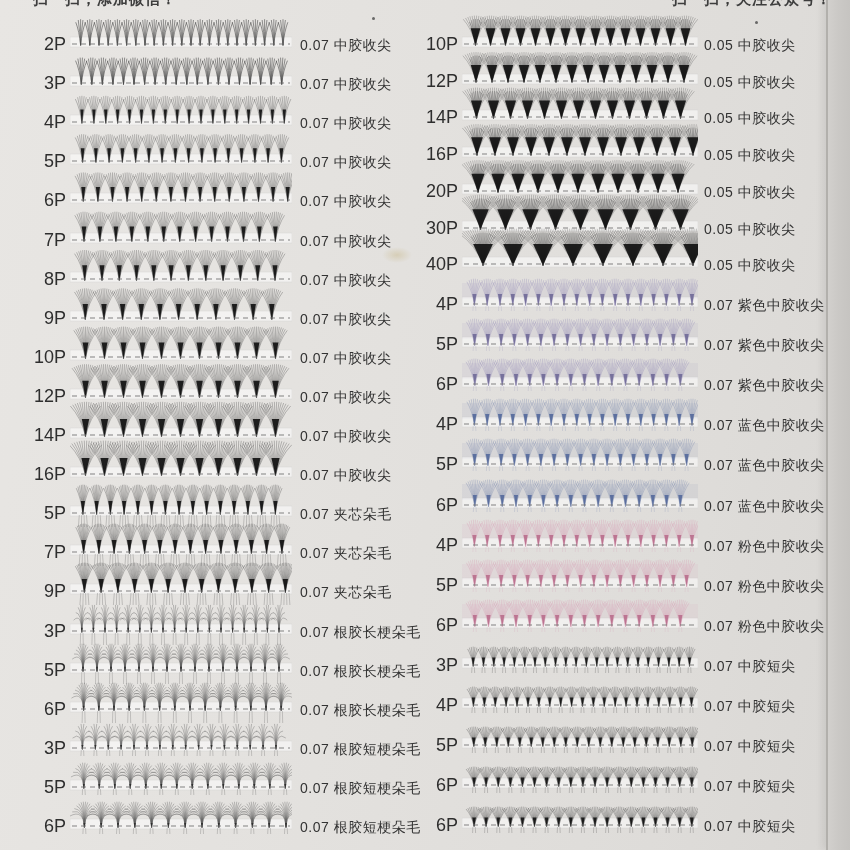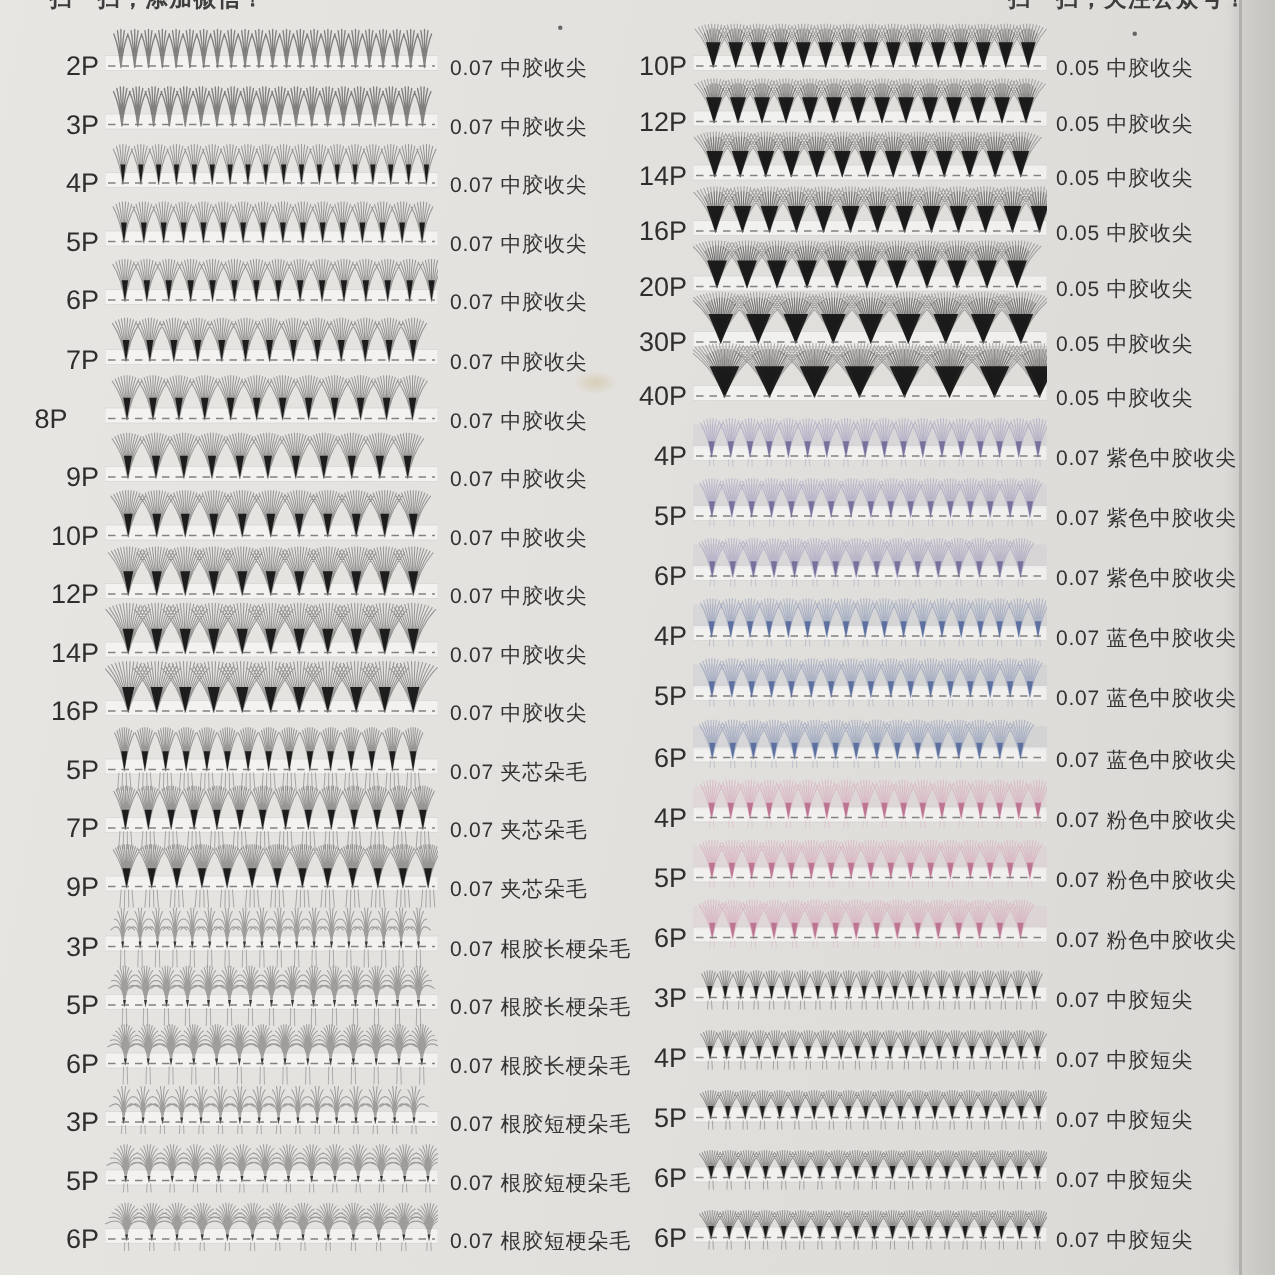--- a/index.html
+++ b/index.html
@@ -98,21 +98,21 @@
         <span class="plabel" style="left: 2px; width: 64px;">7P</span>
         <svg class="strip-svg" width="222" height="58" viewBox="0 0 222 58" style="left: 70px;">
           <rect x="0" y="32" width="222" height="10" fill="#ffffff" opacity="0.55" stroke="#c9c9c9" stroke-width="0.5"></rect>
           <path d="M14.0,40Q11.3,24.1 5.0,14.6M14.0,40Q11.9,24.1 7.0,13.2M14.0,40Q12.5,24.1 9.0,12.2M14.0,40Q13.1,24.1 11.0,11.5M14.0,40Q13.7,24.1 13.0,11.1M14.0,40Q14.3,24.1 15.0,11.1M14.0,40Q14.9,24.1 17.0,11.5M14.0,40Q15.5,24.1 18.9,12.2M14.0,40Q16.1,24.1 20.9,13.2M14.0,40Q16.7,24.1 22.9,14.6M29.9,40Q27.2,24.1 21.0,14.6M29.9,40Q27.8,24.1 23.0,13.2M29.9,40Q28.4,24.1 25.0,12.2M29.9,40Q29.0,24.1 26.9,11.5M29.9,40Q29.6,24.1 28.9,11.1M29.9,40Q30.2,24.1 30.9,11.1M29.9,40Q30.8,24.1 32.9,11.5M29.9,40Q31.4,24.1 34.9,12.2M29.9,40Q32.0,24.1 36.9,13.2M29.9,40Q32.6,24.1 38.9,14.6M45.9,40Q43.2,24.1 36.9,14.6M45.9,40Q43.8,24.1 38.9,13.2M45.9,40Q44.4,24.1 40.9,12.2M45.9,40Q45.0,24.1 42.9,11.5M45.9,40Q45.6,24.1 44.9,11.1M45.9,40Q46.2,24.1 46.9,11.1M45.9,40Q46.8,24.1 48.9,11.5M45.9,40Q47.4,24.1 50.8,12.2M45.9,40Q48.0,24.1 52.8,13.2M45.9,40Q48.6,24.1 54.8,14.6M61.8,40Q59.1,24.1 52.9,14.6M61.8,40Q59.7,24.1 54.9,13.2M61.8,40Q60.3,24.1 56.9,12.2M61.8,40Q60.9,24.1 58.8,11.5M61.8,40Q61.5,24.1 60.8,11.1M61.8,40Q62.1,24.1 62.8,11.1M61.8,40Q62.7,24.1 64.8,11.5M61.8,40Q63.3,24.1 66.8,12.2M61.8,40Q63.9,24.1 68.8,13.2M61.8,40Q64.5,24.1 70.8,14.6M77.8,40Q75.1,24.1 68.8,14.6M77.8,40Q75.7,24.1 70.8,13.2M77.8,40Q76.3,24.1 72.8,12.2M77.8,40Q76.9,24.1 74.8,11.5M77.8,40Q77.5,24.1 76.8,11.1M77.8,40Q78.1,24.1 78.8,11.1M77.8,40Q78.7,24.1 80.8,11.5M77.8,40Q79.3,24.1 82.7,12.2M77.8,40Q79.9,24.1 84.7,13.2M77.8,40Q80.5,24.1 86.7,14.6M93.7,40Q91.0,24.1 84.8,14.6M93.7,40Q91.6,24.1 86.8,13.2M93.7,40Q92.2,24.1 88.8,12.2M93.7,40Q92.8,24.1 90.7,11.5M93.7,40Q93.4,24.1 92.7,11.1M93.7,40Q94.0,24.1 94.7,11.1M93.7,40Q94.6,24.1 96.7,11.5M93.7,40Q95.2,24.1 98.7,12.2M93.7,40Q95.8,24.1 100.7,13.2M93.7,40Q96.4,24.1 102.7,14.6M109.7,40Q107.0,24.1 100.7,14.6M109.7,40Q107.6,24.1 102.7,13.2M109.7,40Q108.2,24.1 104.7,12.2M109.7,40Q108.8,24.1 106.7,11.5M109.7,40Q109.4,24.1 108.7,11.1M109.7,40Q110.0,24.1 110.7,11.1M109.7,40Q110.6,24.1 112.7,11.5M109.7,40Q111.2,24.1 114.6,12.2M109.7,40Q111.8,24.1 116.6,13.2M109.7,40Q112.4,24.1 118.6,14.6M125.6,40Q122.9,24.1 116.7,14.6M125.6,40Q123.5,24.1 118.7,13.2M125.6,40Q124.1,24.1 120.7,12.2M125.6,40Q124.7,24.1 122.6,11.5M125.6,40Q125.3,24.1 124.6,11.1M125.6,40Q125.9,24.1 126.6,11.1M125.6,40Q126.5,24.1 128.6,11.5M125.6,40Q127.1,24.1 130.6,12.2M125.6,40Q127.7,24.1 132.6,13.2M125.6,40Q128.3,24.1 134.6,14.6M141.6,40Q138.9,24.1 132.6,14.6M141.6,40Q139.5,24.1 134.6,13.2M141.6,40Q140.1,24.1 136.6,12.2M141.6,40Q140.7,24.1 138.6,11.5M141.6,40Q141.3,24.1 140.6,11.1M141.6,40Q141.9,24.1 142.6,11.1M141.6,40Q142.5,24.1 144.6,11.5M141.6,40Q143.1,24.1 146.5,12.2M141.6,40Q143.7,24.1 148.5,13.2M141.6,40Q144.3,24.1 150.5,14.6M157.5,40Q154.8,24.1 148.6,14.6M157.5,40Q155.4,24.1 150.6,13.2M157.5,40Q156.0,24.1 152.6,12.2M157.5,40Q156.6,24.1 154.5,11.5M157.5,40Q157.2,24.1 156.5,11.1M157.5,40Q157.8,24.1 158.5,11.1M157.5,40Q158.4,24.1 160.5,11.5M157.5,40Q159.0,24.1 162.5,12.2M157.5,40Q159.6,24.1 164.5,13.2M157.5,40Q160.2,24.1 166.5,14.6M173.5,40Q170.8,24.1 164.5,14.6M173.5,40Q171.4,24.1 166.5,13.2M173.5,40Q172.0,24.1 168.5,12.2M173.5,40Q172.6,24.1 170.5,11.5M173.5,40Q173.2,24.1 172.5,11.1M173.5,40Q173.8,24.1 174.5,11.1M173.5,40Q174.4,24.1 176.5,11.5M173.5,40Q175.0,24.1 178.4,12.2M173.5,40Q175.6,24.1 180.4,13.2M173.5,40Q176.2,24.1 182.4,14.6M189.4,40Q186.7,24.1 180.5,14.6M189.4,40Q187.3,24.1 182.5,13.2M189.4,40Q187.9,24.1 184.5,12.2M189.4,40Q188.5,24.1 186.4,11.5M189.4,40Q189.1,24.1 188.4,11.1M189.4,40Q189.7,24.1 190.4,11.1M189.4,40Q190.3,24.1 192.4,11.5M189.4,40Q190.9,24.1 194.4,12.2M189.4,40Q191.5,24.1 196.4,13.2M189.4,40Q192.1,24.1 198.4,14.6M205.4,40Q202.7,24.1 196.4,14.6M205.4,40Q203.3,24.1 198.4,13.2M205.4,40Q203.9,24.1 200.4,12.2M205.4,40Q204.5,24.1 202.4,11.5M205.4,40Q205.1,24.1 204.4,11.1M205.4,40Q205.7,24.1 206.4,11.1M205.4,40Q206.3,24.1 208.4,11.5M205.4,40Q206.9,24.1 210.3,12.2M205.4,40Q207.5,24.1 212.3,13.2M205.4,40Q208.1,24.1 214.3,14.6" fill="none" stroke="#4a4a4a" stroke-width="0.7" opacity="0.5" stroke-linecap="round"></path>
           <path d="M14.0,40L11.7,25.6L16.3,25.6ZM29.9,40L27.6,25.6L32.2,25.6ZM45.9,40L43.6,25.6L48.2,25.6ZM61.8,40L59.5,25.6L64.1,25.6ZM77.8,40L75.5,25.6L80.1,25.6ZM93.7,40L91.4,25.6L96.0,25.6ZM109.7,40L107.4,25.6L112.0,25.6ZM125.6,40L123.3,25.6L127.9,25.6ZM141.6,40L139.3,25.6L143.9,25.6ZM157.5,40L155.2,25.6L159.8,25.6ZM173.5,40L171.2,25.6L175.8,25.6ZM189.4,40L187.1,25.6L191.7,25.6ZM205.4,40L203.1,25.6L207.7,25.6Z" fill="#121212" opacity="0.92"></path>
           <line x1="2" x2="220" y1="39" y2="39" stroke="#6f6f6f" stroke-width="1.1" stroke-dasharray="5 4" opacity="0.85"></line>
         </svg>
         <span class="spec" style="left: 300px;">0.07 中胶收尖</span>
       </div>
       <div class="row" style="top: 279.6px;">
-        <span class="plabel" style="left: 2px; width: 64px; text-align: center;">8P</span>
+        <span class="plabel" style="left: 2px; width: 64px;">8P</span>
         <svg class="strip-svg" width="222" height="58" viewBox="0 0 222 58" style="left: 70px;">
           <rect x="0" y="32" width="222" height="10" fill="#ffffff" opacity="0.55" stroke="#c9c9c9" stroke-width="0.5"></rect>
           <path d="M14.7,40Q11.7,23.7 4.8,14.0M14.7,40Q12.3,23.7 6.8,12.7M14.7,40Q12.9,23.7 8.8,11.7M14.7,40Q13.5,23.7 10.7,11.0M14.7,40Q14.1,23.7 12.7,10.5M14.7,40Q14.7,23.7 14.7,10.4M14.7,40Q15.2,23.7 16.6,10.5M14.7,40Q15.8,23.7 18.6,11.0M14.7,40Q16.4,23.7 20.5,11.7M14.7,40Q17.0,23.7 22.5,12.7M14.7,40Q17.6,23.7 24.5,14.0M32.0,40Q29.0,23.7 22.2,14.0M32.0,40Q29.6,23.7 24.1,12.7M32.0,40Q30.2,23.7 26.1,11.7M32.0,40Q30.8,23.7 28.0,11.0M32.0,40Q31.4,23.7 30.0,10.5M32.0,40Q32.0,23.7 32.0,10.4M32.0,40Q32.5,23.7 33.9,10.5M32.0,40Q33.1,23.7 35.9,11.0M32.0,40Q33.7,23.7 37.8,11.7M32.0,40Q34.3,23.7 39.8,12.7M32.0,40Q34.9,23.7 41.8,14.0M49.3,40Q46.3,23.7 39.5,14.0M49.3,40Q46.9,23.7 41.4,12.7M49.3,40Q47.5,23.7 43.4,11.7M49.3,40Q48.1,23.7 45.3,11.0M49.3,40Q48.7,23.7 47.3,10.5M49.3,40Q49.3,23.7 49.3,10.4M49.3,40Q49.8,23.7 51.2,10.5M49.3,40Q50.4,23.7 53.2,11.0M49.3,40Q51.0,23.7 55.1,11.7M49.3,40Q51.6,23.7 57.1,12.7M49.3,40Q52.2,23.7 59.0,14.0M66.5,40Q63.6,23.7 56.8,14.0M66.5,40Q64.2,23.7 58.7,12.7M66.5,40Q64.8,23.7 60.7,11.7M66.5,40Q65.4,23.7 62.6,11.0M66.5,40Q66.0,23.7 64.6,10.5M66.5,40Q66.5,23.7 66.5,10.4M66.5,40Q67.1,23.7 68.5,10.5M66.5,40Q67.7,23.7 70.5,11.0M66.5,40Q68.3,23.7 72.4,11.7M66.5,40Q68.9,23.7 74.4,12.7M66.5,40Q69.5,23.7 76.3,14.0M83.8,40Q80.9,23.7 74.0,14.0M83.8,40Q81.5,23.7 76.0,12.7M83.8,40Q82.1,23.7 78.0,11.7M83.8,40Q82.7,23.7 79.9,11.0M83.8,40Q83.3,23.7 81.9,10.5M83.8,40Q83.8,23.7 83.8,10.4M83.8,40Q84.4,23.7 85.8,10.5M83.8,40Q85.0,23.7 87.8,11.0M83.8,40Q85.6,23.7 89.7,11.7M83.8,40Q86.2,23.7 91.7,12.7M83.8,40Q86.8,23.7 93.6,14.0M101.1,40Q98.2,23.7 91.3,14.0M101.1,40Q98.8,23.7 93.3,12.7M101.1,40Q99.4,23.7 95.3,11.7M101.1,40Q100.0,23.7 97.2,11.0M101.1,40Q100.6,23.7 99.2,10.5M101.1,40Q101.1,23.7 101.1,10.4M101.1,40Q101.7,23.7 103.1,10.5M101.1,40Q102.3,23.7 105.1,11.0M101.1,40Q102.9,23.7 107.0,11.7M101.1,40Q103.5,23.7 109.0,12.7M101.1,40Q104.1,23.7 110.9,14.0M118.4,40Q115.5,23.7 108.6,14.0M118.4,40Q116.1,23.7 110.6,12.7M118.4,40Q116.7,23.7 112.6,11.7M118.4,40Q117.3,23.7 114.5,11.0M118.4,40Q117.9,23.7 116.5,10.5M118.4,40Q118.4,23.7 118.4,10.4M118.4,40Q119.0,23.7 120.4,10.5M118.4,40Q119.6,23.7 122.4,11.0M118.4,40Q120.2,23.7 124.3,11.7M118.4,40Q120.8,23.7 126.3,12.7M118.4,40Q121.4,23.7 128.3,14.0M135.8,40Q132.8,23.7 126.0,14.0M135.8,40Q133.4,23.7 127.9,12.7M135.8,40Q134.0,23.7 129.9,11.7M135.8,40Q134.6,23.7 131.8,11.0M135.8,40Q135.2,23.7 133.8,10.5M135.8,40Q135.8,23.7 135.8,10.4M135.8,40Q136.3,23.7 137.7,10.5M135.8,40Q136.9,23.7 139.7,11.0M135.8,40Q137.5,23.7 141.6,11.7M135.8,40Q138.1,23.7 143.6,12.7M135.8,40Q138.7,23.7 145.6,14.0M153.1,40Q150.1,23.7 143.3,14.0M153.1,40Q150.7,23.7 145.2,12.7M153.1,40Q151.3,23.7 147.2,11.7M153.1,40Q151.9,23.7 149.1,11.0M153.1,40Q152.5,23.7 151.1,10.5M153.1,40Q153.1,23.7 153.1,10.4M153.1,40Q153.6,23.7 155.0,10.5M153.1,40Q154.2,23.7 157.0,11.0M153.1,40Q154.8,23.7 158.9,11.7M153.1,40Q155.4,23.7 160.9,12.7M153.1,40Q156.0,23.7 162.9,14.0M170.4,40Q167.4,23.7 160.6,14.0M170.4,40Q168.0,23.7 162.5,12.7M170.4,40Q168.6,23.7 164.5,11.7M170.4,40Q169.2,23.7 166.4,11.0M170.4,40Q169.8,23.7 168.4,10.5M170.4,40Q170.4,23.7 170.4,10.4M170.4,40Q170.9,23.7 172.3,10.5M170.4,40Q171.5,23.7 174.3,11.0M170.4,40Q172.1,23.7 176.2,11.7M170.4,40Q172.7,23.7 178.2,12.7M170.4,40Q173.3,23.7 180.2,14.0M187.7,40Q184.7,23.7 177.9,14.0M187.7,40Q185.3,23.7 179.8,12.7M187.7,40Q185.9,23.7 181.8,11.7M187.7,40Q186.5,23.7 183.7,11.0M187.7,40Q187.1,23.7 185.7,10.5M187.7,40Q187.7,23.7 187.7,10.4M187.7,40Q188.2,23.7 189.6,10.5M187.7,40Q188.8,23.7 191.6,11.0M187.7,40Q189.4,23.7 193.5,11.7M187.7,40Q190.0,23.7 195.5,12.7M187.7,40Q190.6,23.7 197.5,14.0M205.0,40Q202.0,23.7 195.2,14.0M205.0,40Q202.6,23.7 197.1,12.7M205.0,40Q203.2,23.7 199.1,11.7M205.0,40Q203.8,23.7 201.0,11.0M205.0,40Q204.4,23.7 203.0,10.5M205.0,40Q205.0,23.7 205.0,10.4M205.0,40Q205.5,23.7 206.9,10.5M205.0,40Q206.1,23.7 208.9,11.0M205.0,40Q206.7,23.7 210.8,11.7M205.0,40Q207.3,23.7 212.8,12.7M205.0,40Q207.9,23.7 214.8,14.0" fill="none" stroke="#4a4a4a" stroke-width="0.7" opacity="0.5" stroke-linecap="round"></path>
           <path d="M14.7,40L12.2,25.2L17.1,25.2ZM32.0,40L29.5,25.2L34.5,25.2ZM49.3,40L46.8,25.2L51.8,25.2ZM66.5,40L64.0,25.2L69.0,25.2ZM83.8,40L81.3,25.2L86.3,25.2ZM101.1,40L98.6,25.2L103.6,25.2ZM118.4,40L115.9,25.2L120.9,25.2ZM135.8,40L133.3,25.2L138.3,25.2ZM153.1,40L150.6,25.2L155.6,25.2ZM170.4,40L167.9,25.2L172.9,25.2ZM187.7,40L185.2,25.2L190.2,25.2ZM205.0,40L202.5,25.2L207.5,25.2Z" fill="#121212" opacity="0.92"></path>
           <line x1="2" x2="220" y1="39" y2="39" stroke="#6f6f6f" stroke-width="1.1" stroke-dasharray="5 4" opacity="0.85"></line>
         </svg>
         <span class="spec" style="left: 300px;">0.07 中胶收尖</span>
       </div>
       <div class="row" style="top: 318.7px;">
         <span class="plabel" style="left: 2px; width: 64px;">9P</span>

